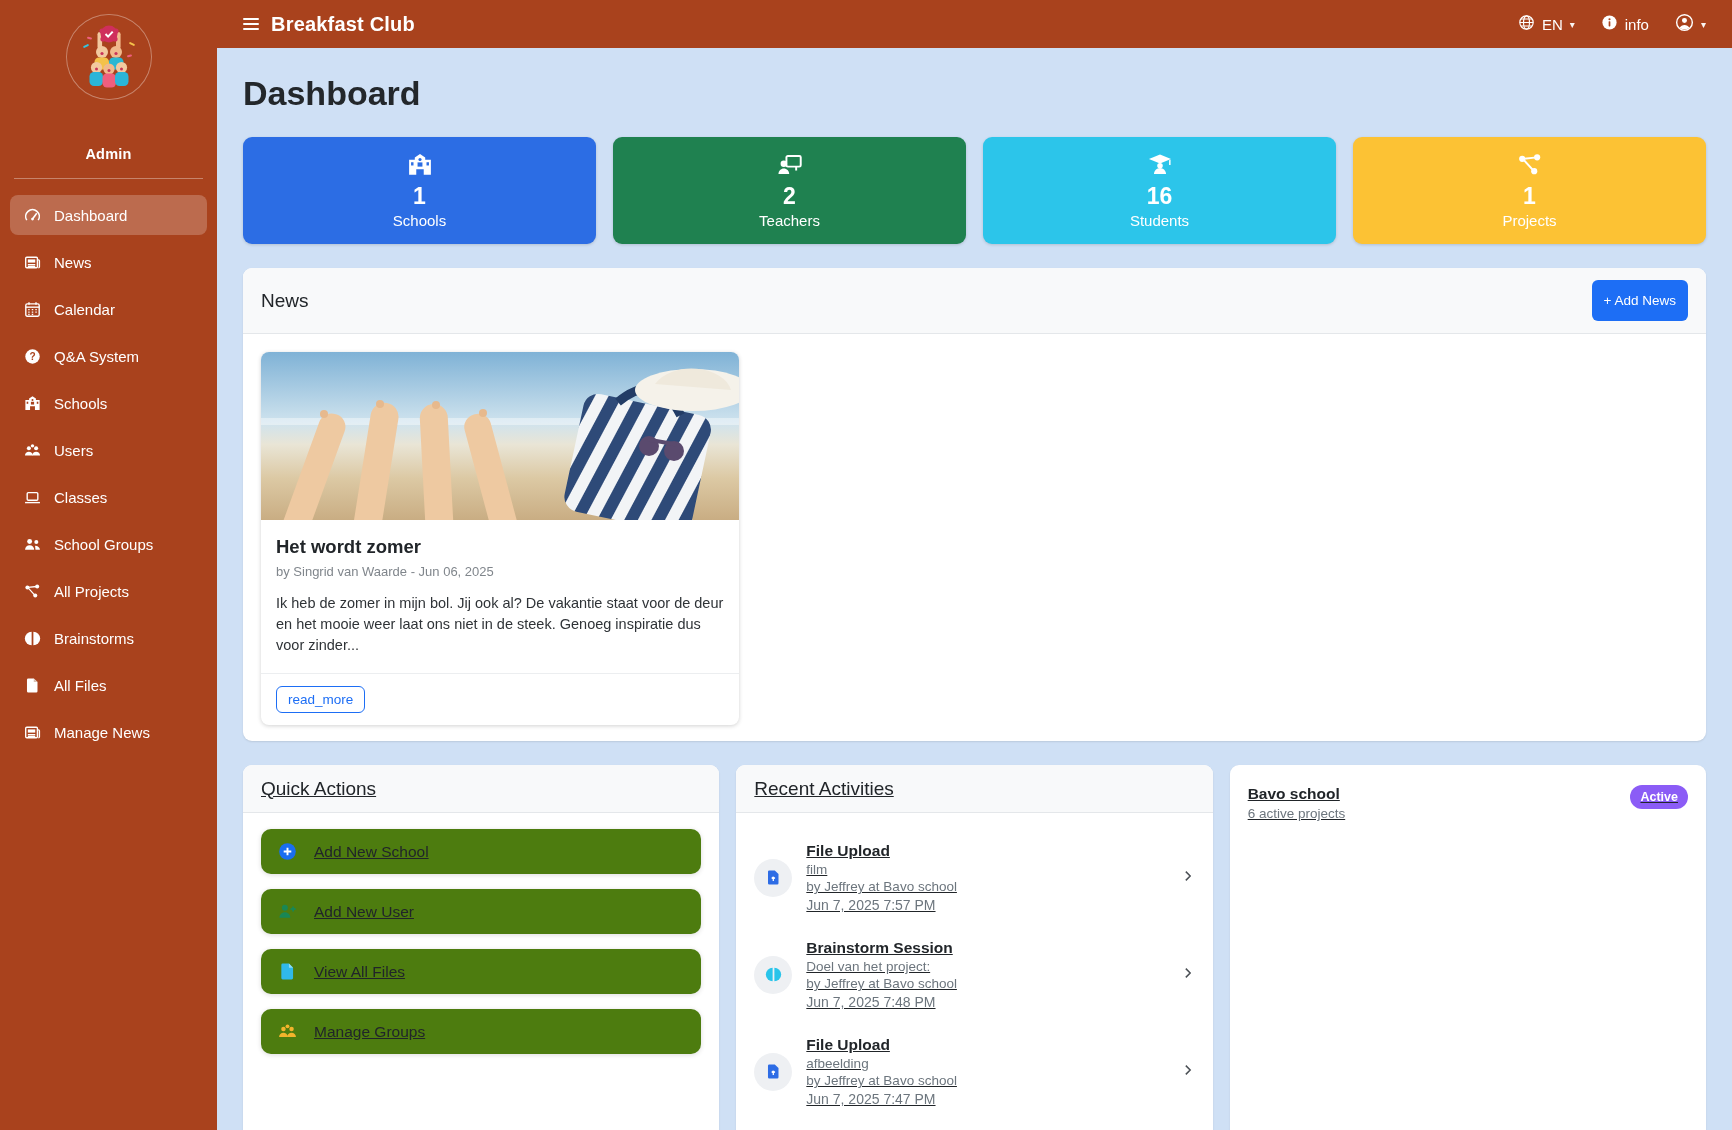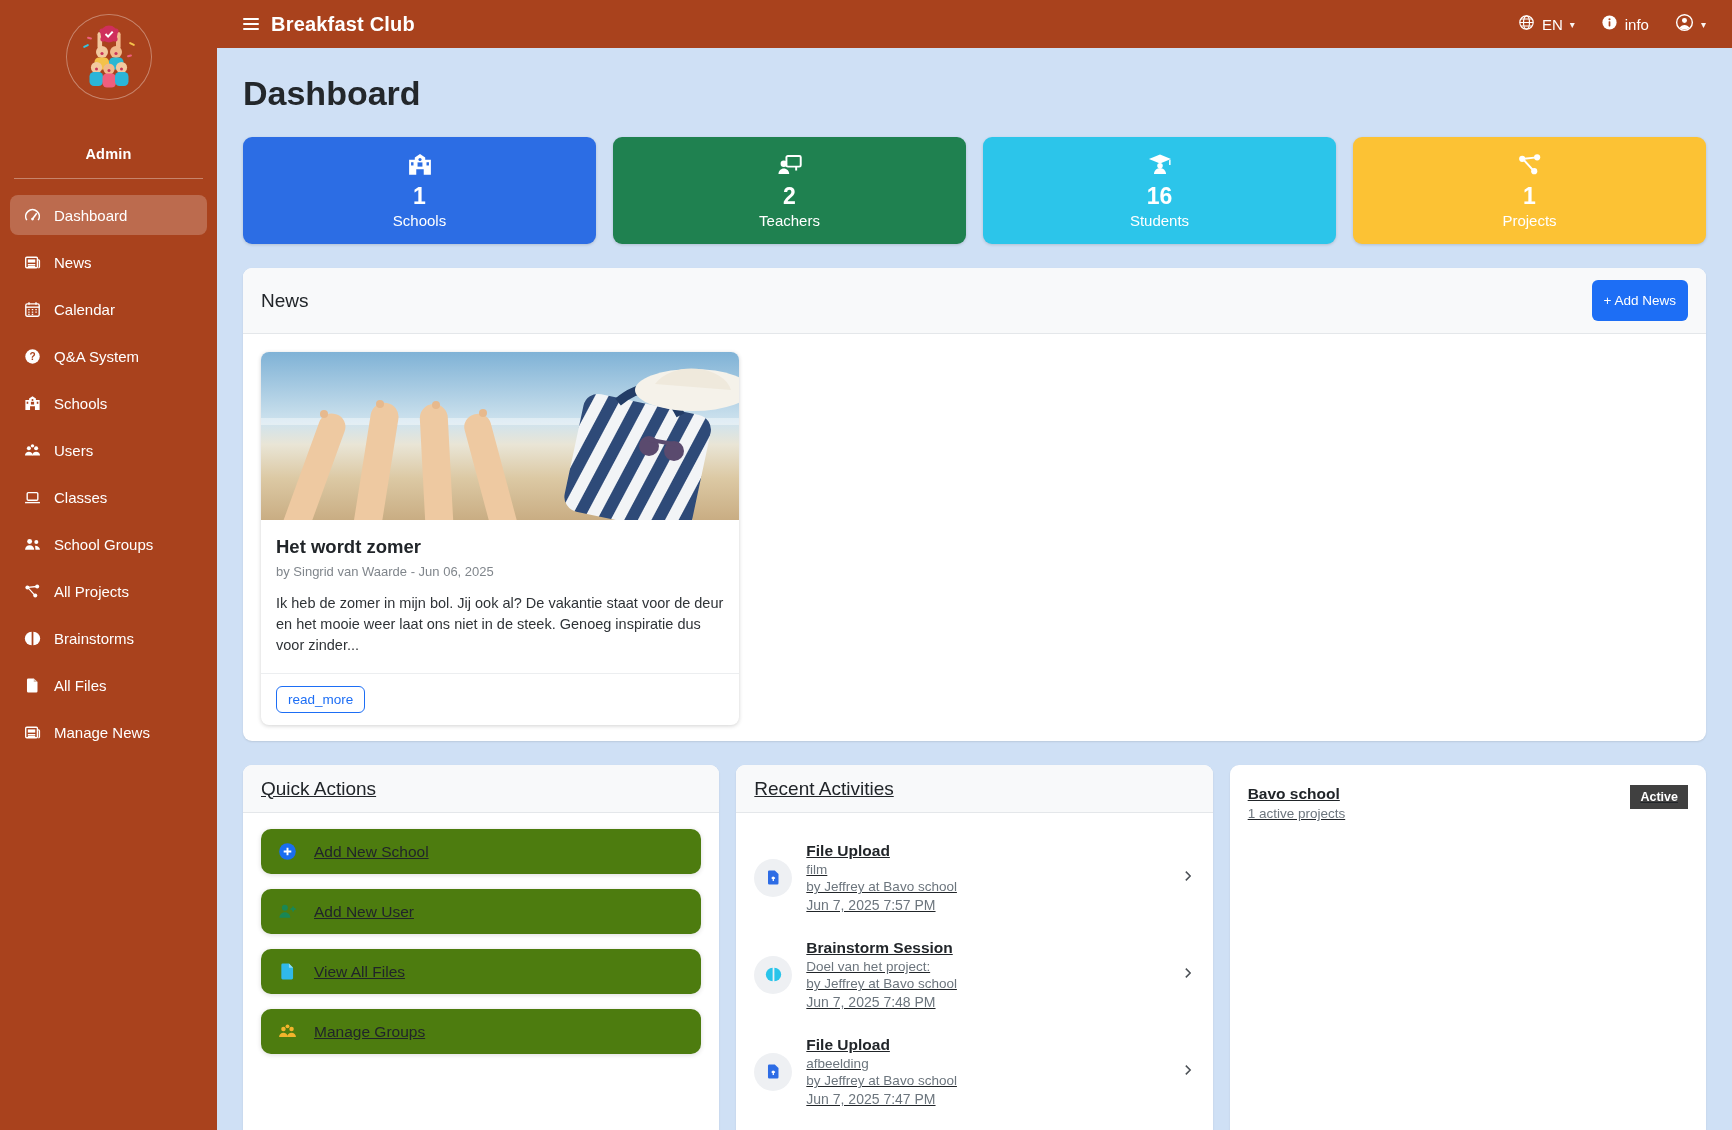--- a/index.html
+++ b/index.html
@@ -77,21 +77,21 @@
               align-items:center; justify-content:center; flex-shrink:0; }
   .act-text { flex:1; margin-left:14px; }
   .act-title { font-size:15.5px; font-weight:700; color:#212529; }
   .act-sub, .act-by { font-size:13.5px; color:#6c757d; margin-top:2px; }
   .act-time { font-size:14px; color:#6c757d; margin-top:3px; }
   .chev { flex-shrink:0; margin-left:8px; }
 
   .school-row { display:flex; align-items:flex-start; justify-content:space-between; padding:4px 0; }
   .school-name { font-size:15.5px; font-weight:700; color:#212529; }
   .school-detail { font-size:13.5px; color:#6c757d; margin-top:3px; }
-  .badge { background:#404040; color:#fff; font-size:12.5px; font-weight:700; border-radius:0; padding:5px 10px; }
+  .badge { background:#8b5cf6; color:#fff; font-size:12.5px; font-weight:700; border-radius:12px; padding:5px 10px; }
 </style>
 </head>
 <body>
 
 <div class="app">
 
   <aside class="sidebar">
     <div class="logo-wrap">
       <div class="logo-circle">
         <svg viewBox="0 0 84 84" width="84" height="84">
@@ -559,21 +559,21 @@
             </div>
 
           </div>
         </section>
 
         <section class="card panel">
           <div class="panel-body">
             <div class="school-row">
               <div>
                 <div class="school-name">Bavo school</div>
-                <div class="school-detail">1 active projects</div>
+                <div class="school-detail">6 active projects</div>
               </div>
               <span class="badge">Active</span>
             </div>
           </div>
         </section>
 
       </div>
 
     </div>
   </div>

